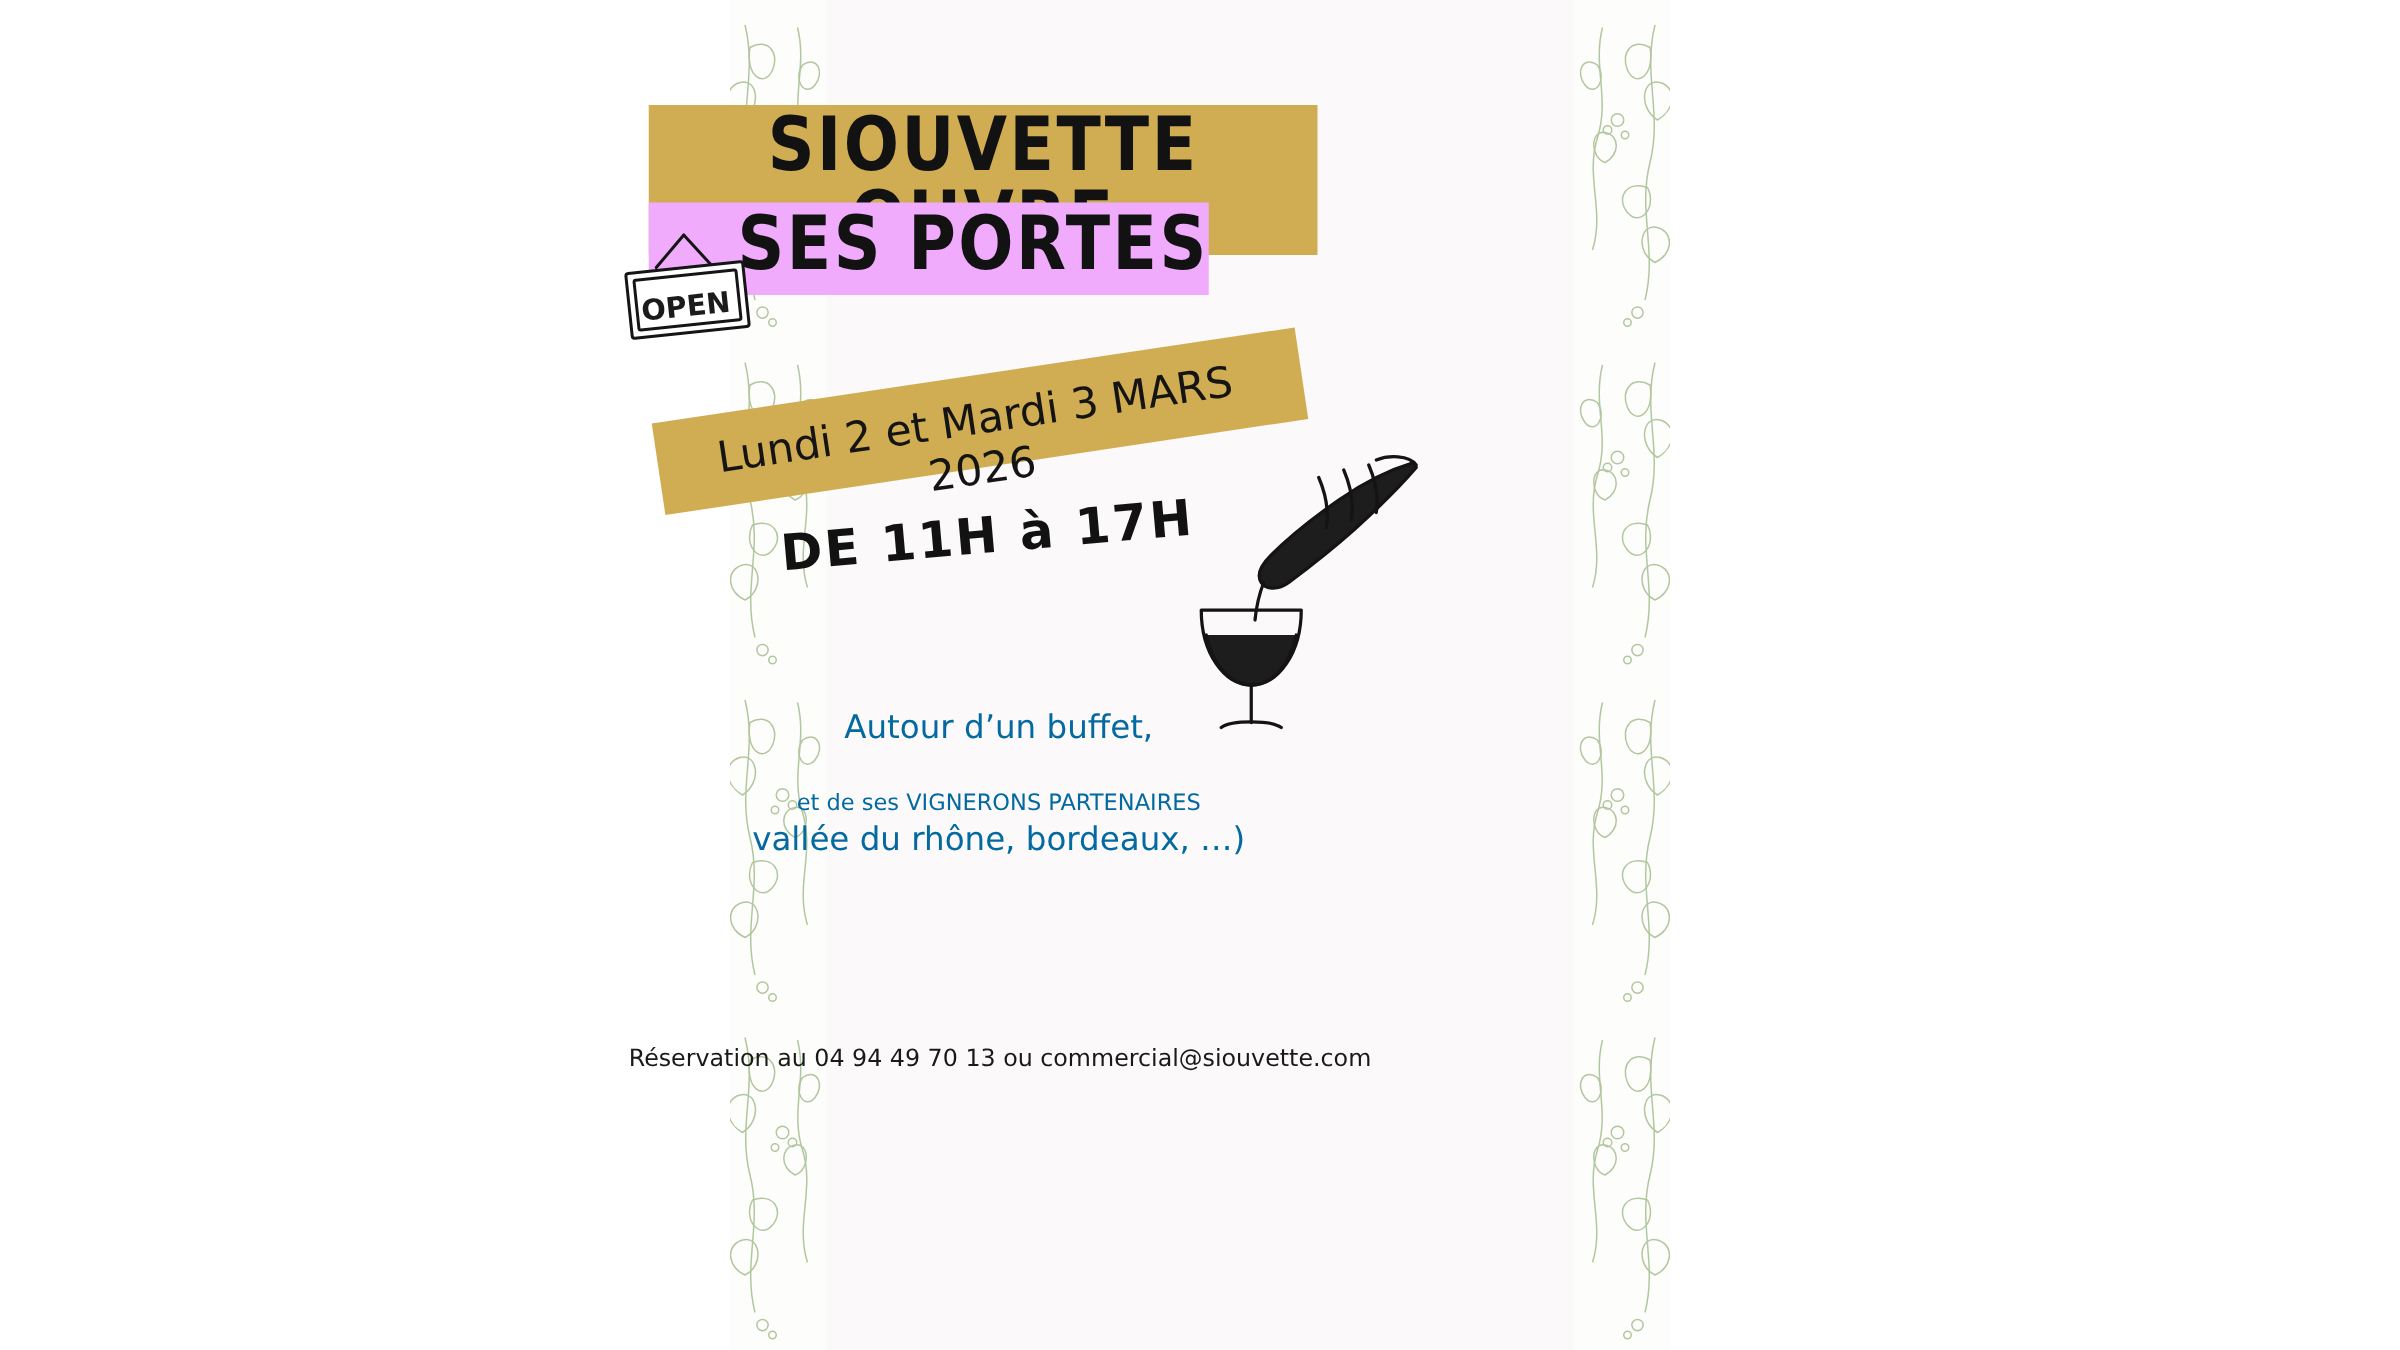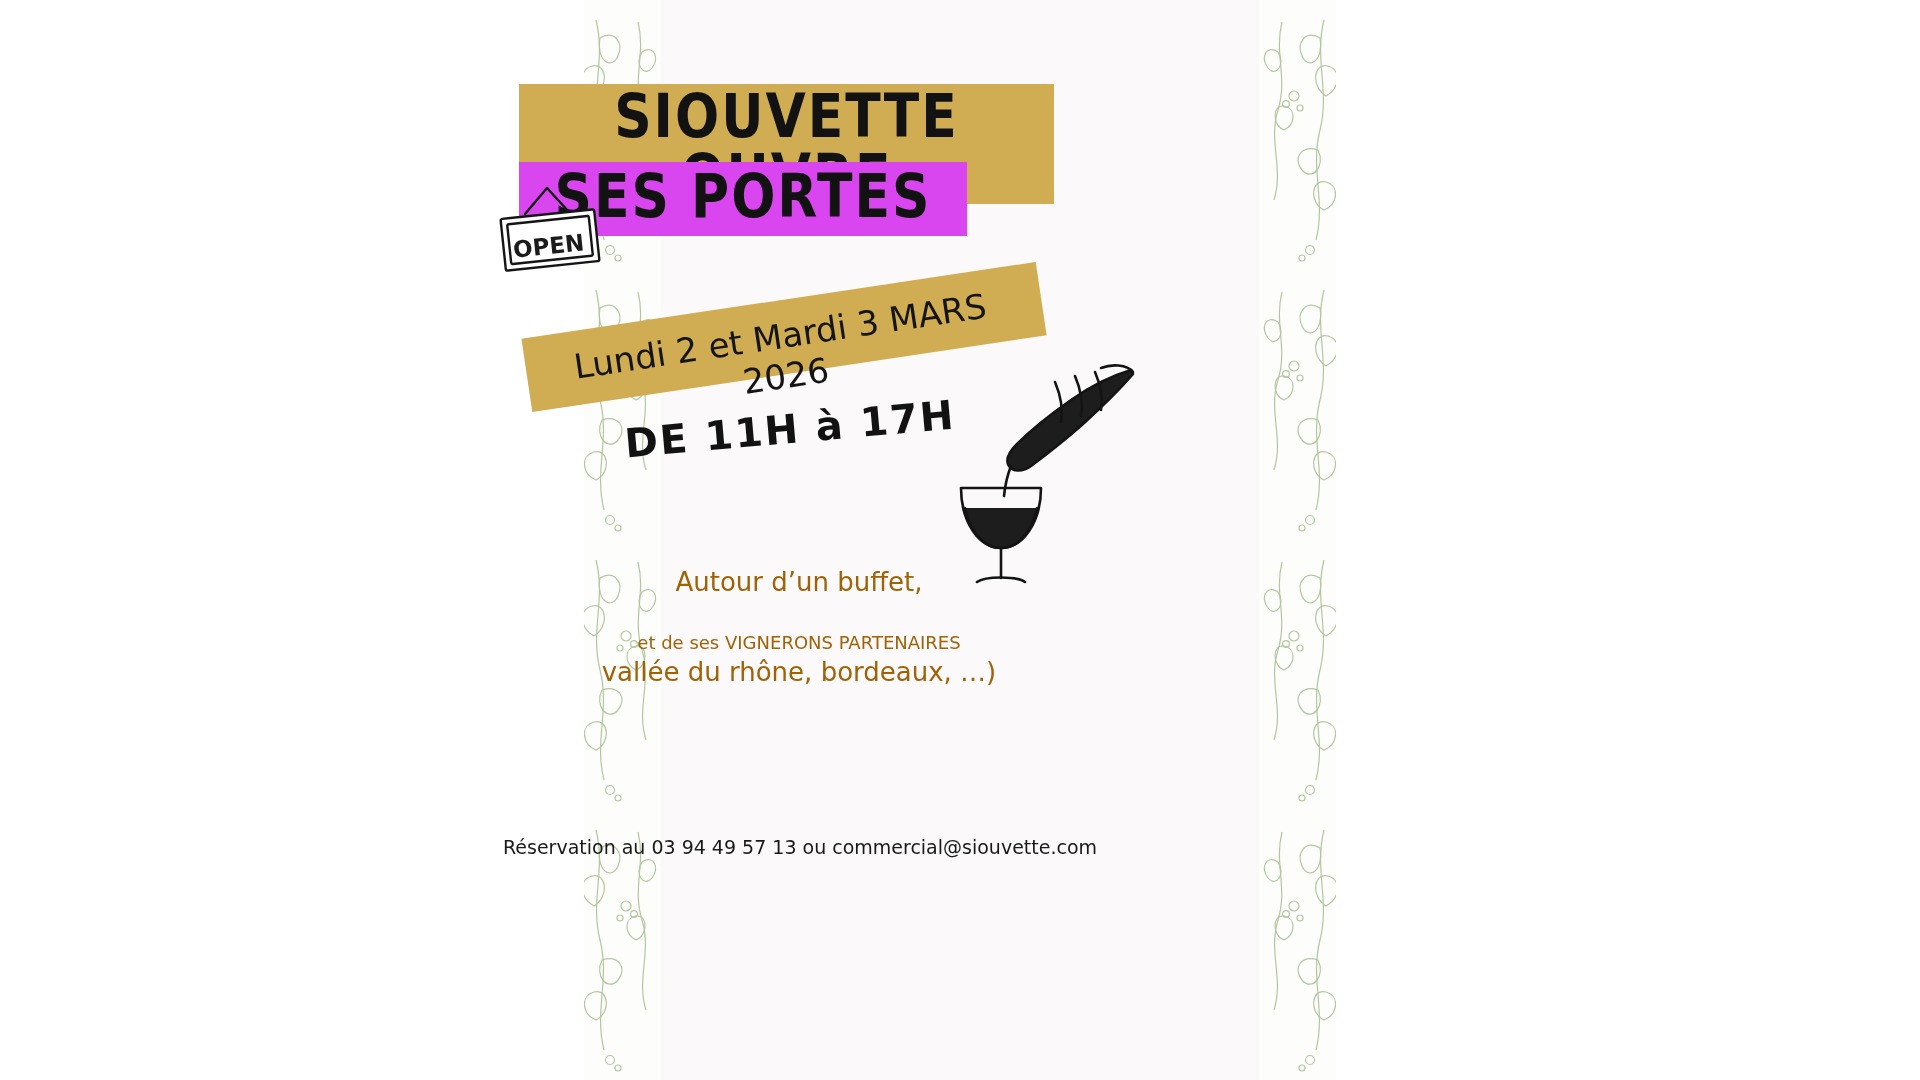--- a/index.html
+++ b/index.html
@@ -90,23 +90,23 @@
   }
   .title-line.l2 {
     font-size: 52px;
     transform: scaleY(1.15);
   }
   .title-banner-2 {
     position: absolute;
     left: 519px;
     top: 162px;
     width: 448px;
-    background: #d946ef;
+    background: #f0abfc;
     padding: 8px 0 14px 0;
-    text-align: center;
+    text-align: right;
     z-index: 5;
   }
 
   
   .open-sign {
     position: absolute;
     left: 489px;
     top: 186px;
     width: 120px;
     height: 100px;
@@ -172,21 +172,21 @@
     z-index: 6;
   }
 
   
   .body-copy {
     position: absolute;
     left: 519px;
     top: 565px;
     width: 560px;
     text-align: center;
-    color: #a16207;
+    color: #0369a1;
     font-family: "DejaVu Sans", sans-serif;
     z-index: 5;
   }
   .body-copy .p1 {
     font-size: 26px;
     line-height: 1.37;
   }
   .body-copy .p2 {
     margin-top: 30px;
     font-size: 26px;
@@ -407,15 +407,15 @@
   <div class="body-copy">
     <div class="p1">
       <div>Autour d’un buffet,</div>
     </div>
     <div class="p2">
       <div class="big">et de ses VIGNERONS PARTENAIRES</div>
       <div>vallée du rhône, bordeaux, …)</div>
     </div>
   </div>
 
-  <div class="footer-text">Réservation au 03 94 49 57 13 ou commercial@siouvette.com</div>
+  <div class="footer-text">Réservation au 04 94 49 70 13 ou commercial@siouvette.com</div>
 
 </div>
 
 </body></html>

